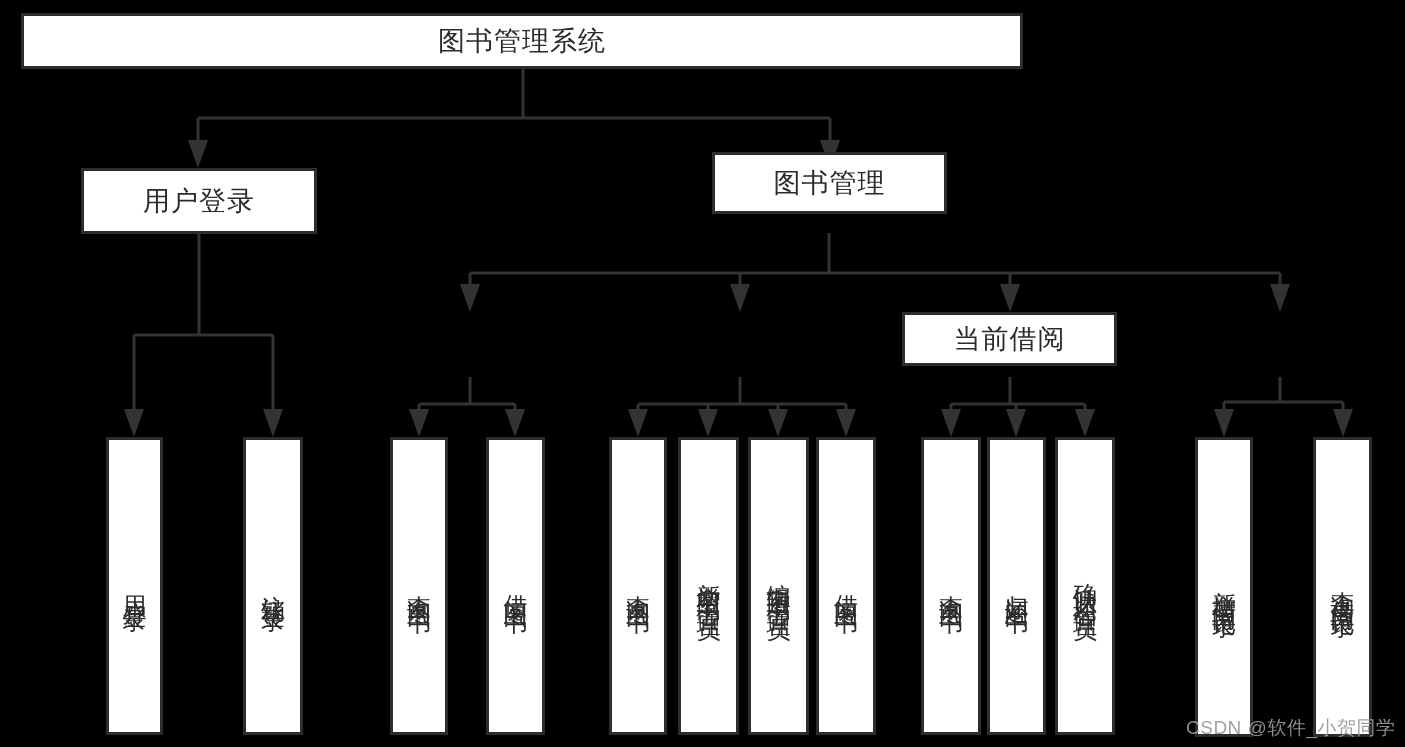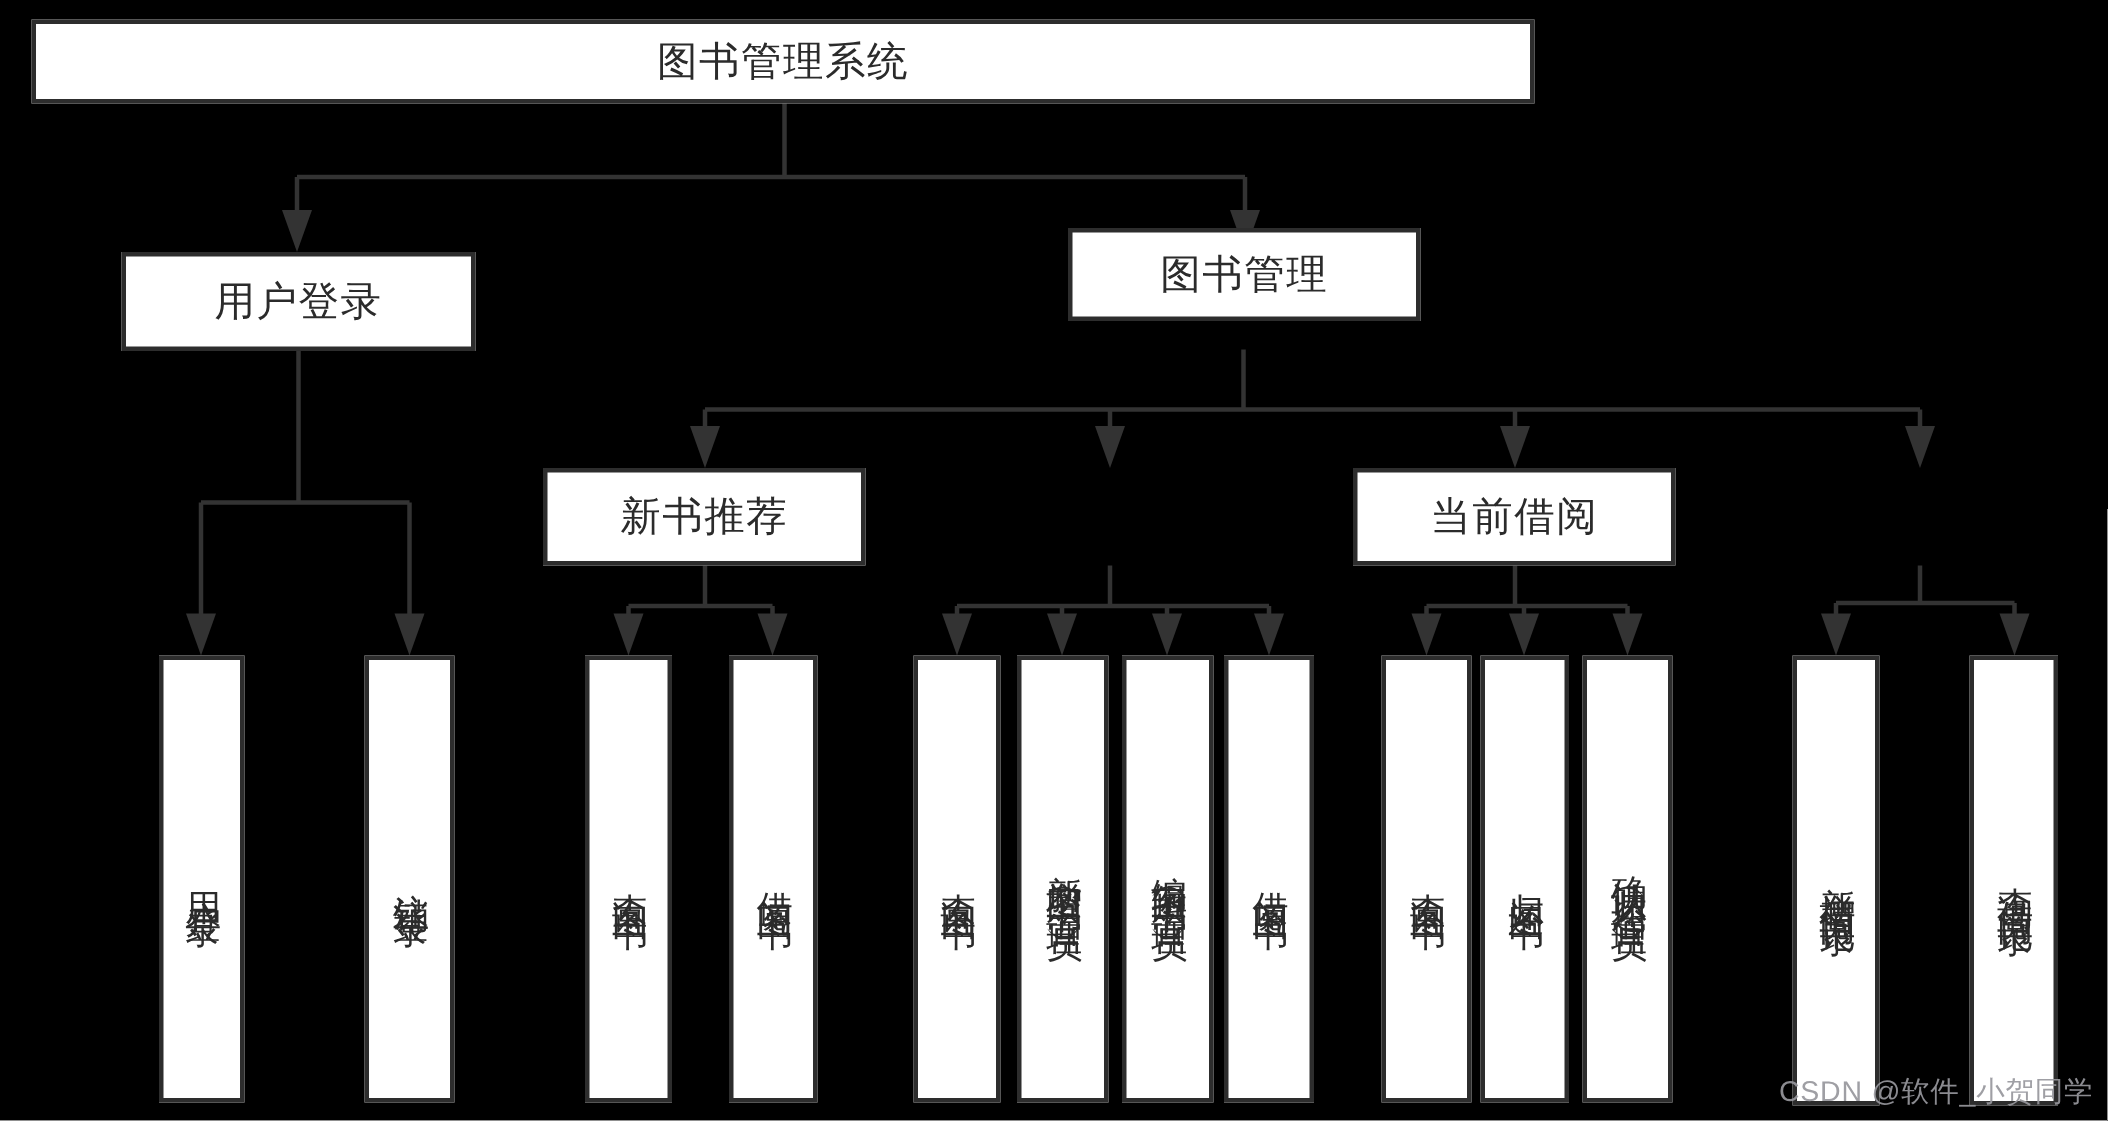--- a/index.html
+++ b/index.html
@@ -87,24 +87,21 @@
     <span class="label">图书管理系统</span>
   </div>
 
   <div class="node hbox" style="left:81px;top:168px;width:236px;height:66px">
     <span class="label">用户登录</span>
   </div>
   <div class="node hbox" style="left:712px;top:152px;width:235px;height:62px">
     <span class="label">图书管理</span>
   </div>
 
-  <div class="node hbox" style="left:362px;top:312px;width:215px;height:65px">
-    <span class="label">新书推荐</span>
-  </div>
-  <div class="node hbox" style="left:902px;top:312px;width:215px;height:65px">
+  <div class="node hbox" style="left:902px;top:312px;width:215px;height:54px">
     <span class="label">当前借阅</span>
   </div>
 
   <div class="node vbox" style="left:106px;top:437px;width:57px;height:298px">
     <span class="label">用户登录</span>
   </div>
   <div class="node vbox" style="left:243px;top:437px;width:60px;height:298px">
     <span class="label">注销登录</span>
   </div>
 

